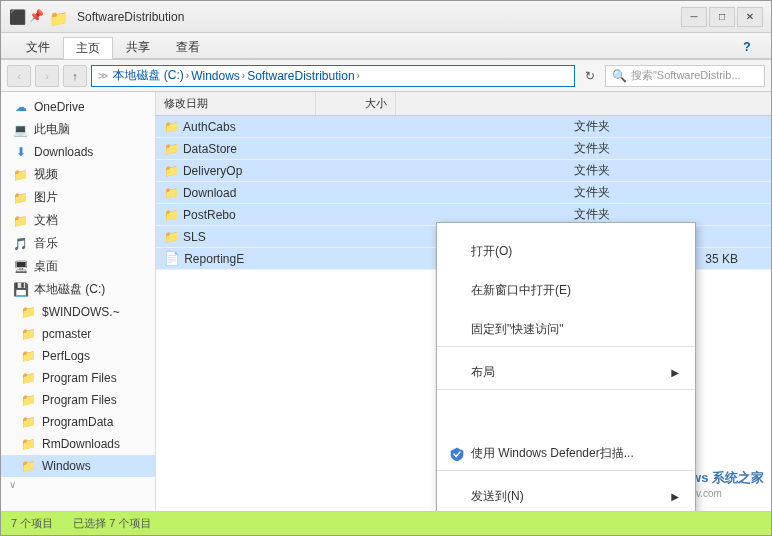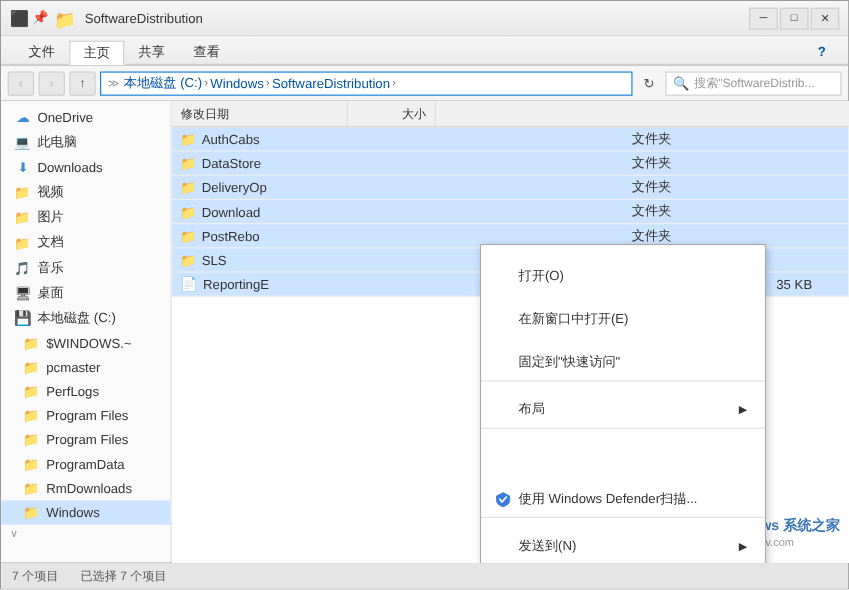--- a/index.html
+++ b/index.html
@@ -282,21 +282,21 @@
       overflow: hidden;
       text-overflow: ellipsis;
       display: flex;
       align-items: center;
       gap: 4px;
     }
 
     
     .status-bar {
       height: 24px;
-      background: #e5e5e5;
+      background: #bef264;
       border-top: 1px solid #ccc;
       display: flex;
       align-items: center;
       padding: 0 10px;
       font-size: 11px;
       color: #555;
       gap: 20px;
     }
 
     

